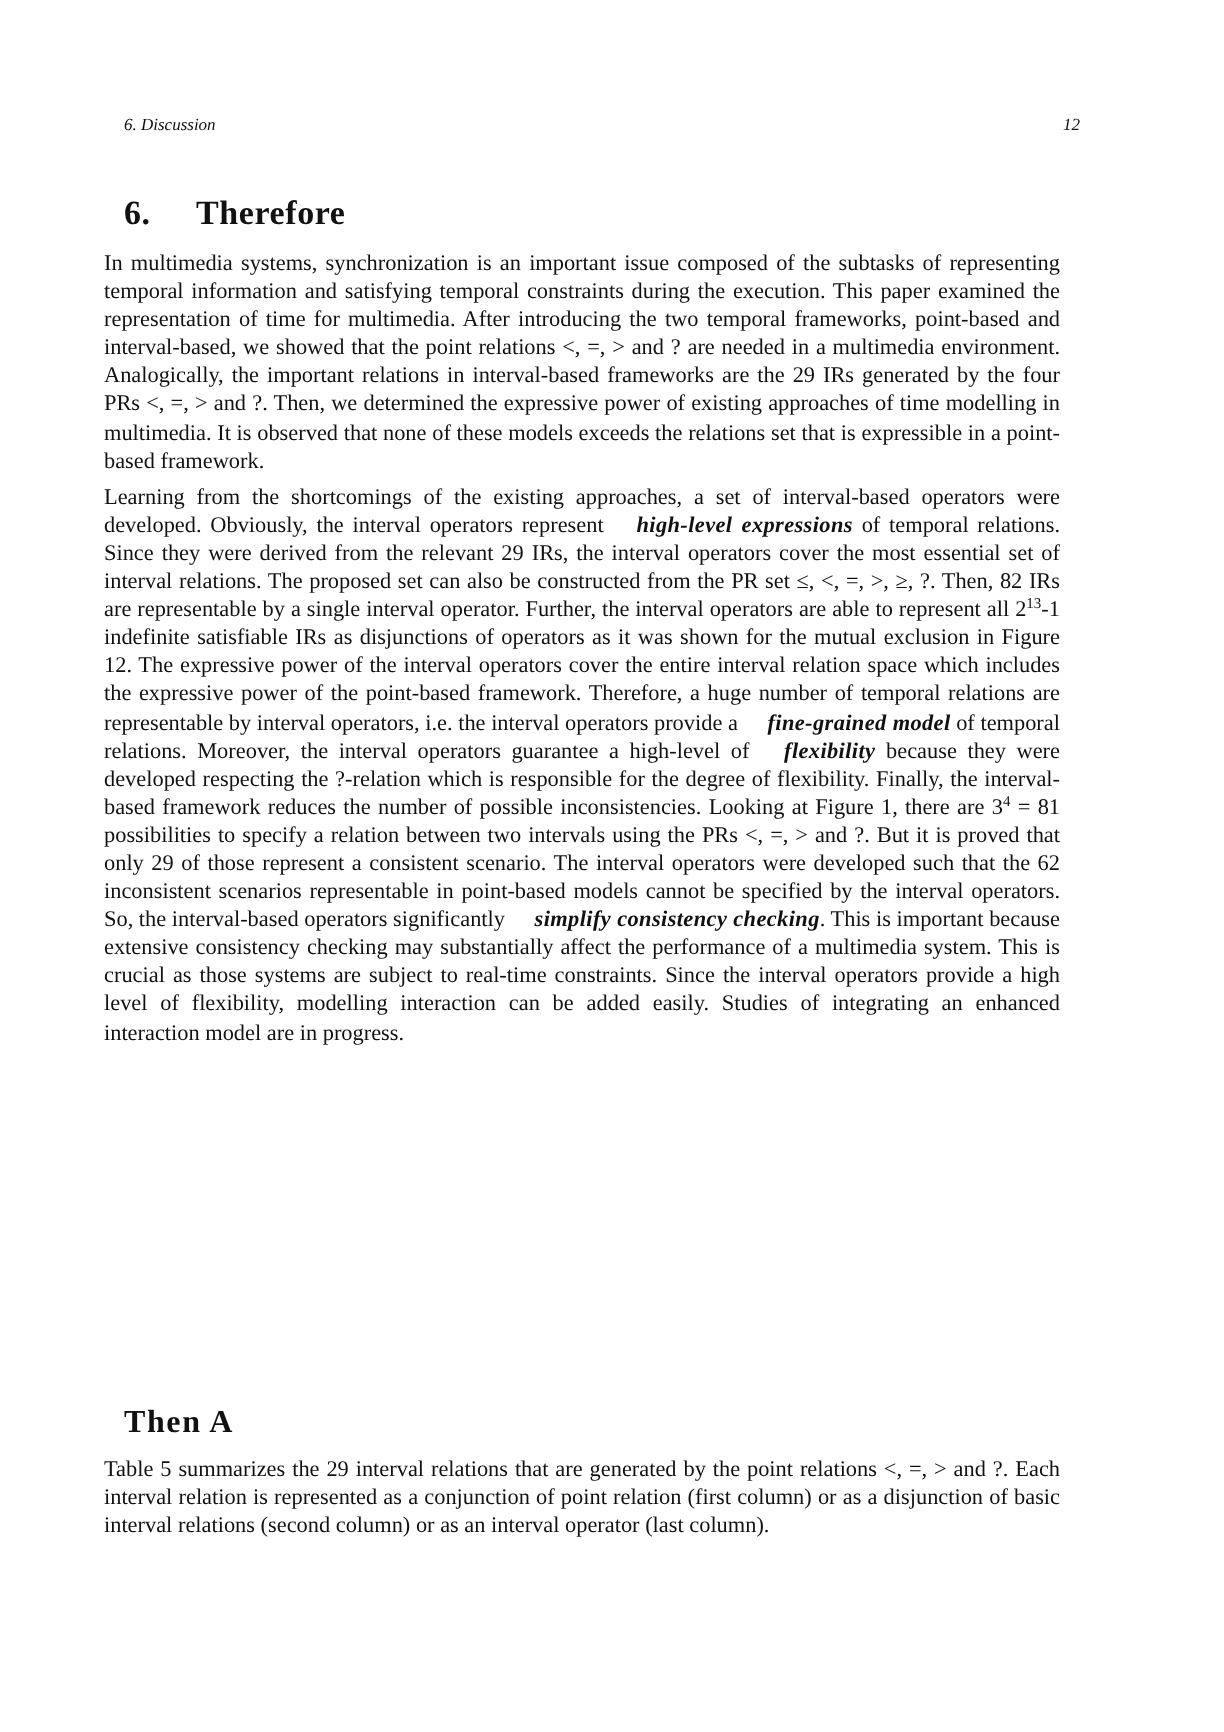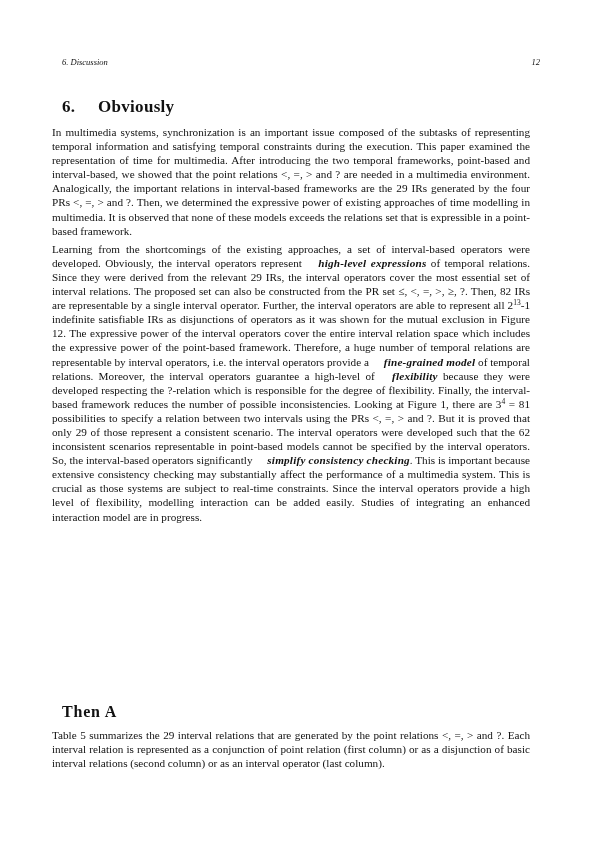--- a/index.html
+++ b/index.html
@@ -19,21 +19,21 @@
 </style>
 </head>
 <body>
 
 <div class="running-head">
   <span>6.  Discussion</span>
   <span>12</span>
 </div>
 
 <div class="section-head">
-  <span class="num">6.</span><span>Obviously</span>
+  <span class="num">6.</span><span>Therefore</span>
 </div>
 
 <div class="body-text" id="disc">
   <p>In multimedia systems, synchronization is an important issue composed of the subtasks of representing temporal information and satisfying temporal constraints during the execution. This paper examined the representation of time for multimedia. After introducing the two temporal frameworks, point-based and interval-based, we showed that the point relations &lt;, =, &gt; and ? are needed in a multimedia environment. Analogically, the important relations in interval-based frameworks are the 29 IRs generated by the four PRs &lt;, =, &gt; and ?. Then, we determined the expressive power of existing approaches of time modelling in multimedia. It is observed that none of these models exceeds the relations set that is expressible in a point-based framework.</p>
   <p><span>Learning from the shortcomings of the existing approaches, a set of interval-based operators were developed. Obviously, the interval operators represent </span><em class="emph">high-level expressions</em><span> of temporal relations. Since they were derived from the relevant 29 IRs, the interval operators cover the most essential set of interval relations. The proposed set can also be constructed from the PR set ≤, &lt;, =, &gt;, ≥, ?. Then, 82 IRs are representable by a single interval operator. Further, the interval operators are able to represent all 2</span><sup>13</sup><span>-1 indefinite satisfiable IRs as disjunctions of operators as it was shown for the mutual exclusion in Figure 12. The expressive power of the interval operators cover the entire interval relation space which includes the expressive power of the point-based framework. Therefore, a huge number of temporal relations are representable by interval operators, i.e. the interval operators provide a </span><em class="emph">fine-grained model</em><span> of temporal relations. Moreover, the interval operators guarantee a high-level of </span><em class="emph">flexibility</em><span> because they were developed respecting the ?-relation which is responsible for the degree of flexibility. Finally, the interval-based framework reduces the number of possible inconsistencies. Looking at Figure 1, there are 3</span><sup>4</sup><span> = 81 possibilities to specify a relation between two intervals using the PRs &lt;, =, &gt; and ?. But it is proved that only 29 of those represent a consistent scenario. The interval operators were developed such that the 62 inconsistent scenarios representable in point-based models cannot be specified by the interval operators. So, the interval-based operators significantly </span><em class="emph">simplify consistency checking</em><span>. This is important because extensive consistency checking may substantially affect the performance of a multimedia system. This is crucial as those systems are subject to real-time constraints. Since the interval operators provide a high level of flexibility, modelling interaction can be added easily. Studies of integrating an enhanced interaction model are in progress.</span></p>
 </div>
 
 <div class="annex-head">Then A</div>
 <div class="body-text" id="annex">
   <p>Table 5 summarizes the 29 interval relations that are generated by the point relations &lt;, =, &gt; and ?. Each interval relation is represented as a conjunction of point relation (first column) or as a disjunction of basic interval relations (second column) or as an interval operator (last column).</p>

